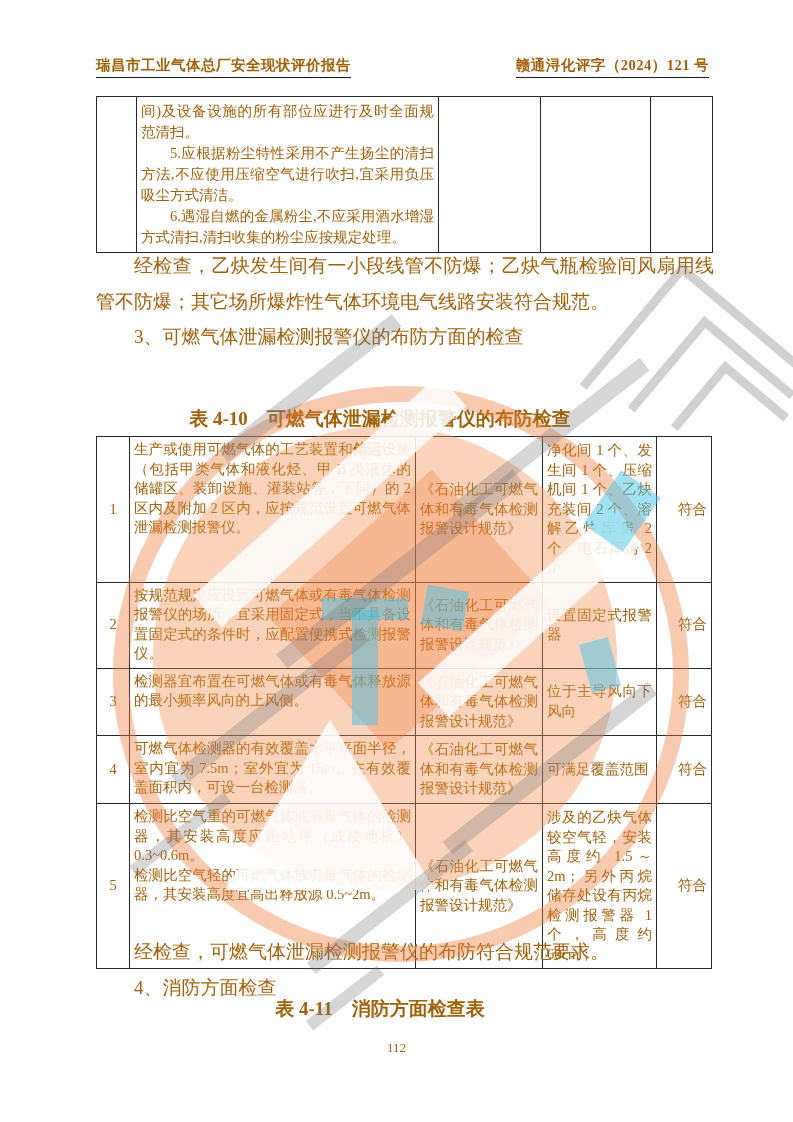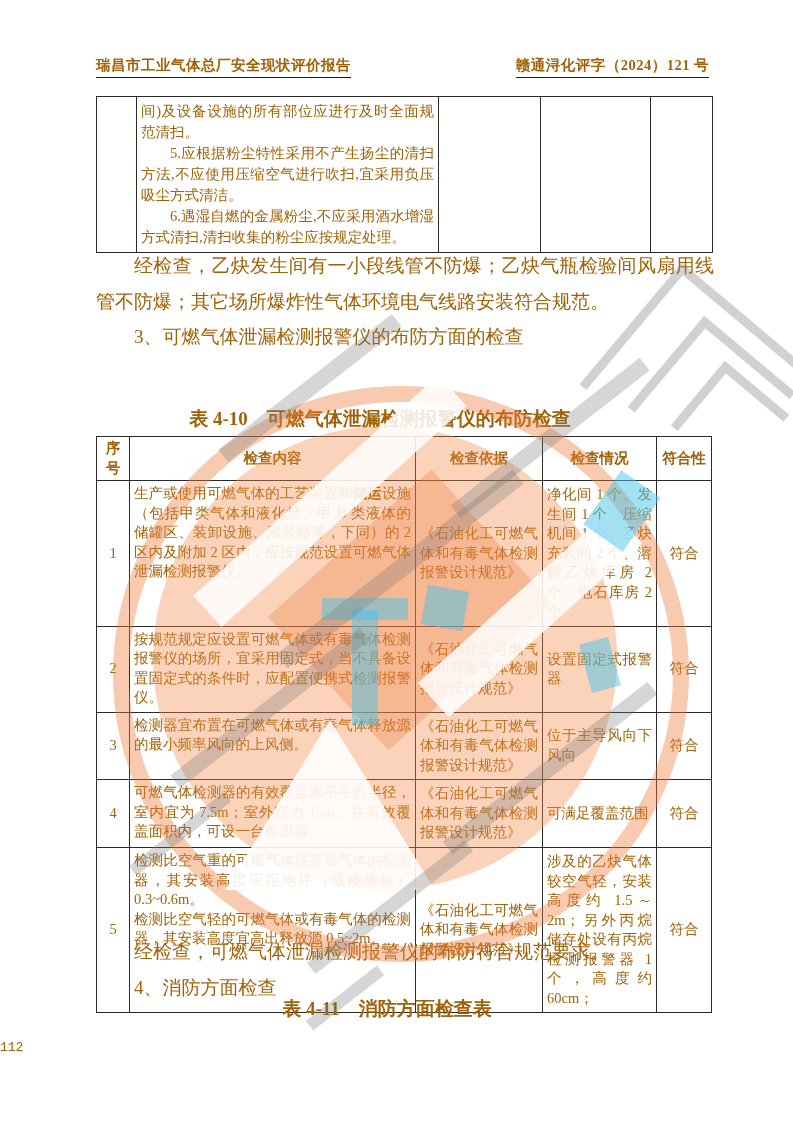--- a/index.html
+++ b/index.html
@@ -20,30 +20,30 @@
   .cont-table{position:absolute;left:96px;top:96px;width:616px;}
   .cont-table td{line-height:21px;vertical-align:top;}
   .cont-table p{margin:0;text-align:justify;}
   .cont-table p.indent{text-indent:2em;}
   .t410{position:absolute;left:96px;top:436px;width:615px;}
   .t410 .c-no{text-align:center;}
   .t410 .c-content{text-align:justify;vertical-align:top;padding-top:3px;}
   .t410 .c-content p{margin:0;}
   .t410 .c-basis{text-align:justify;margin-left:8px;}
   .t410 .c-finding{text-align:justify;}
-  .t410 .c-conform{text-align:center;}
+  .t410 .c-conform{text-align:right;}
   
   .bodyblock{position:absolute;left:96px;width:618px;font-size:19px;line-height:35.5px;}
   .bodyblock p{margin:0;text-indent:2em;text-align:justify;}
   .block1{top:248px;}
   .block2{top:934px;}
   .caption{position:absolute;left:0;width:760px;text-align:center;font-weight:bold;font-size:19px;}
   .cap410{top:406px;}
-  .cap411{top:996px;padding-left:7px;}
-  .pagenum{position:absolute;left:0;top:1040px;width:793px;text-align:left;font-size:13px;font-family:Liberation Mono, monospace;}
+  .cap411{top:996px;}
+  .pagenum{position:absolute;left:0;top:1040px;width:793px;text-align:center;font-size:13px;}
   
   .wm{position:absolute;pointer-events:none;}
   .wm-layer{position:absolute;left:0;top:0;width:793px;height:1122px;pointer-events:none;z-index:5;}
   .wm-ring{left:113px;top:386px;width:544px;height:544px;border-radius:50%;
            border:16px solid rgba(238,122,58,.40);}
   .wm-disc{left:153px;top:426px;width:464px;height:464px;border-radius:50%;
            background:rgba(241,139,74,.38);}
   .wm-deep{left:300px;top:520px;width:220px;height:180px;background:rgba(238,120,56,.30);
            transform:rotate(-42deg);}
   .wm-white{background:rgba(255,255,255,.85);}
@@ -112,27 +112,20 @@
 
   <table class="t410">
     <colgroup>
         <col style="width:33px">
         <col style="width:286px">
         <col style="width:127px">
         <col style="width:114px">
         <col style="width:55px">
       </colgroup>
     <tbody>
-        <tr style="height:29px;">
-      <th>序号</th>
-      <th>检查内容</th>
-      <th>检查依据</th>
-      <th>检查情况</th>
-      <th>符合性</th>
-    </tr>
     <tr style="height:117px;">
       <td class="c-no">1</td>
       <td class="c-content"><span>生产或使用可燃气体的工艺装置和</span><b>储运</b><span>设施（包括甲类气体和液化烃、甲 B 类液体的储罐区、装卸设施、灌装站等，下同）的 2 区内及附加 2 区内，应按规范设置可燃气体泄漏检测报警仪。</span></td>
       <td class="c-basis">《石油化工可燃气体和有毒气体检测报警设计规范》</td>
       <td class="c-finding">净化间 1 个、发生间 1 个、压缩机间 1 个、乙炔充装间 2 个、溶解乙炔库房 2 个、电石库房 2 个</td>
       <td class="c-conform">符合</td>
     </tr>
     <tr style="height:84px;">
       <td class="c-no">2</td>
       <td class="c-content">按规范规定应设置可燃气体或有毒气体检测报警仪的场所，宜采用固定式，当不具备设置固定式的条件时，应配置便携式检测报警仪。</td>

